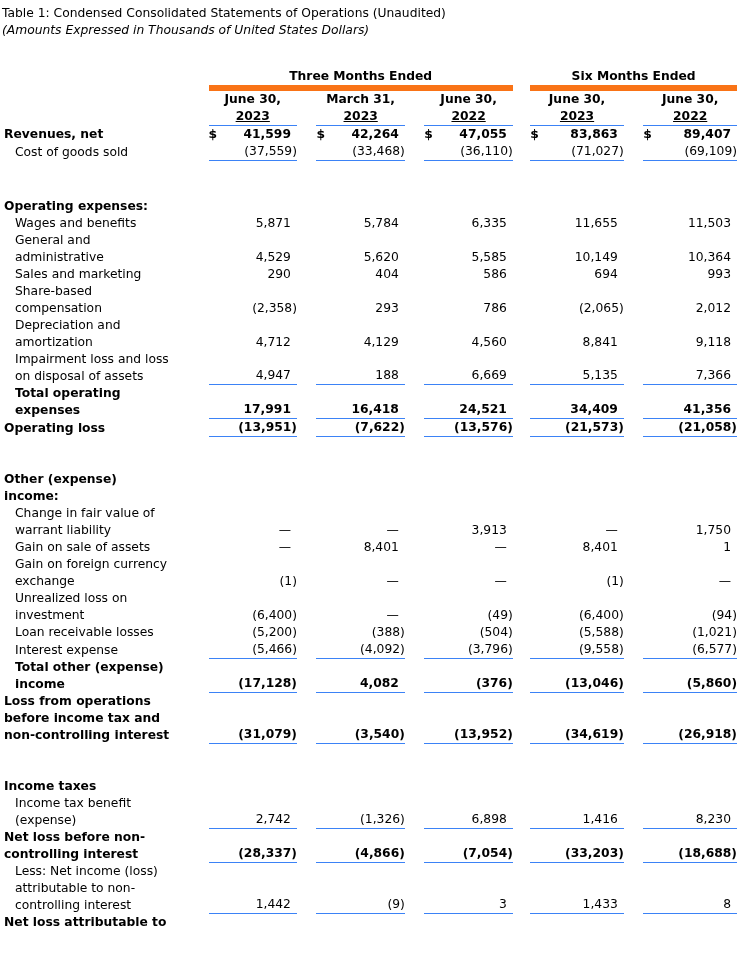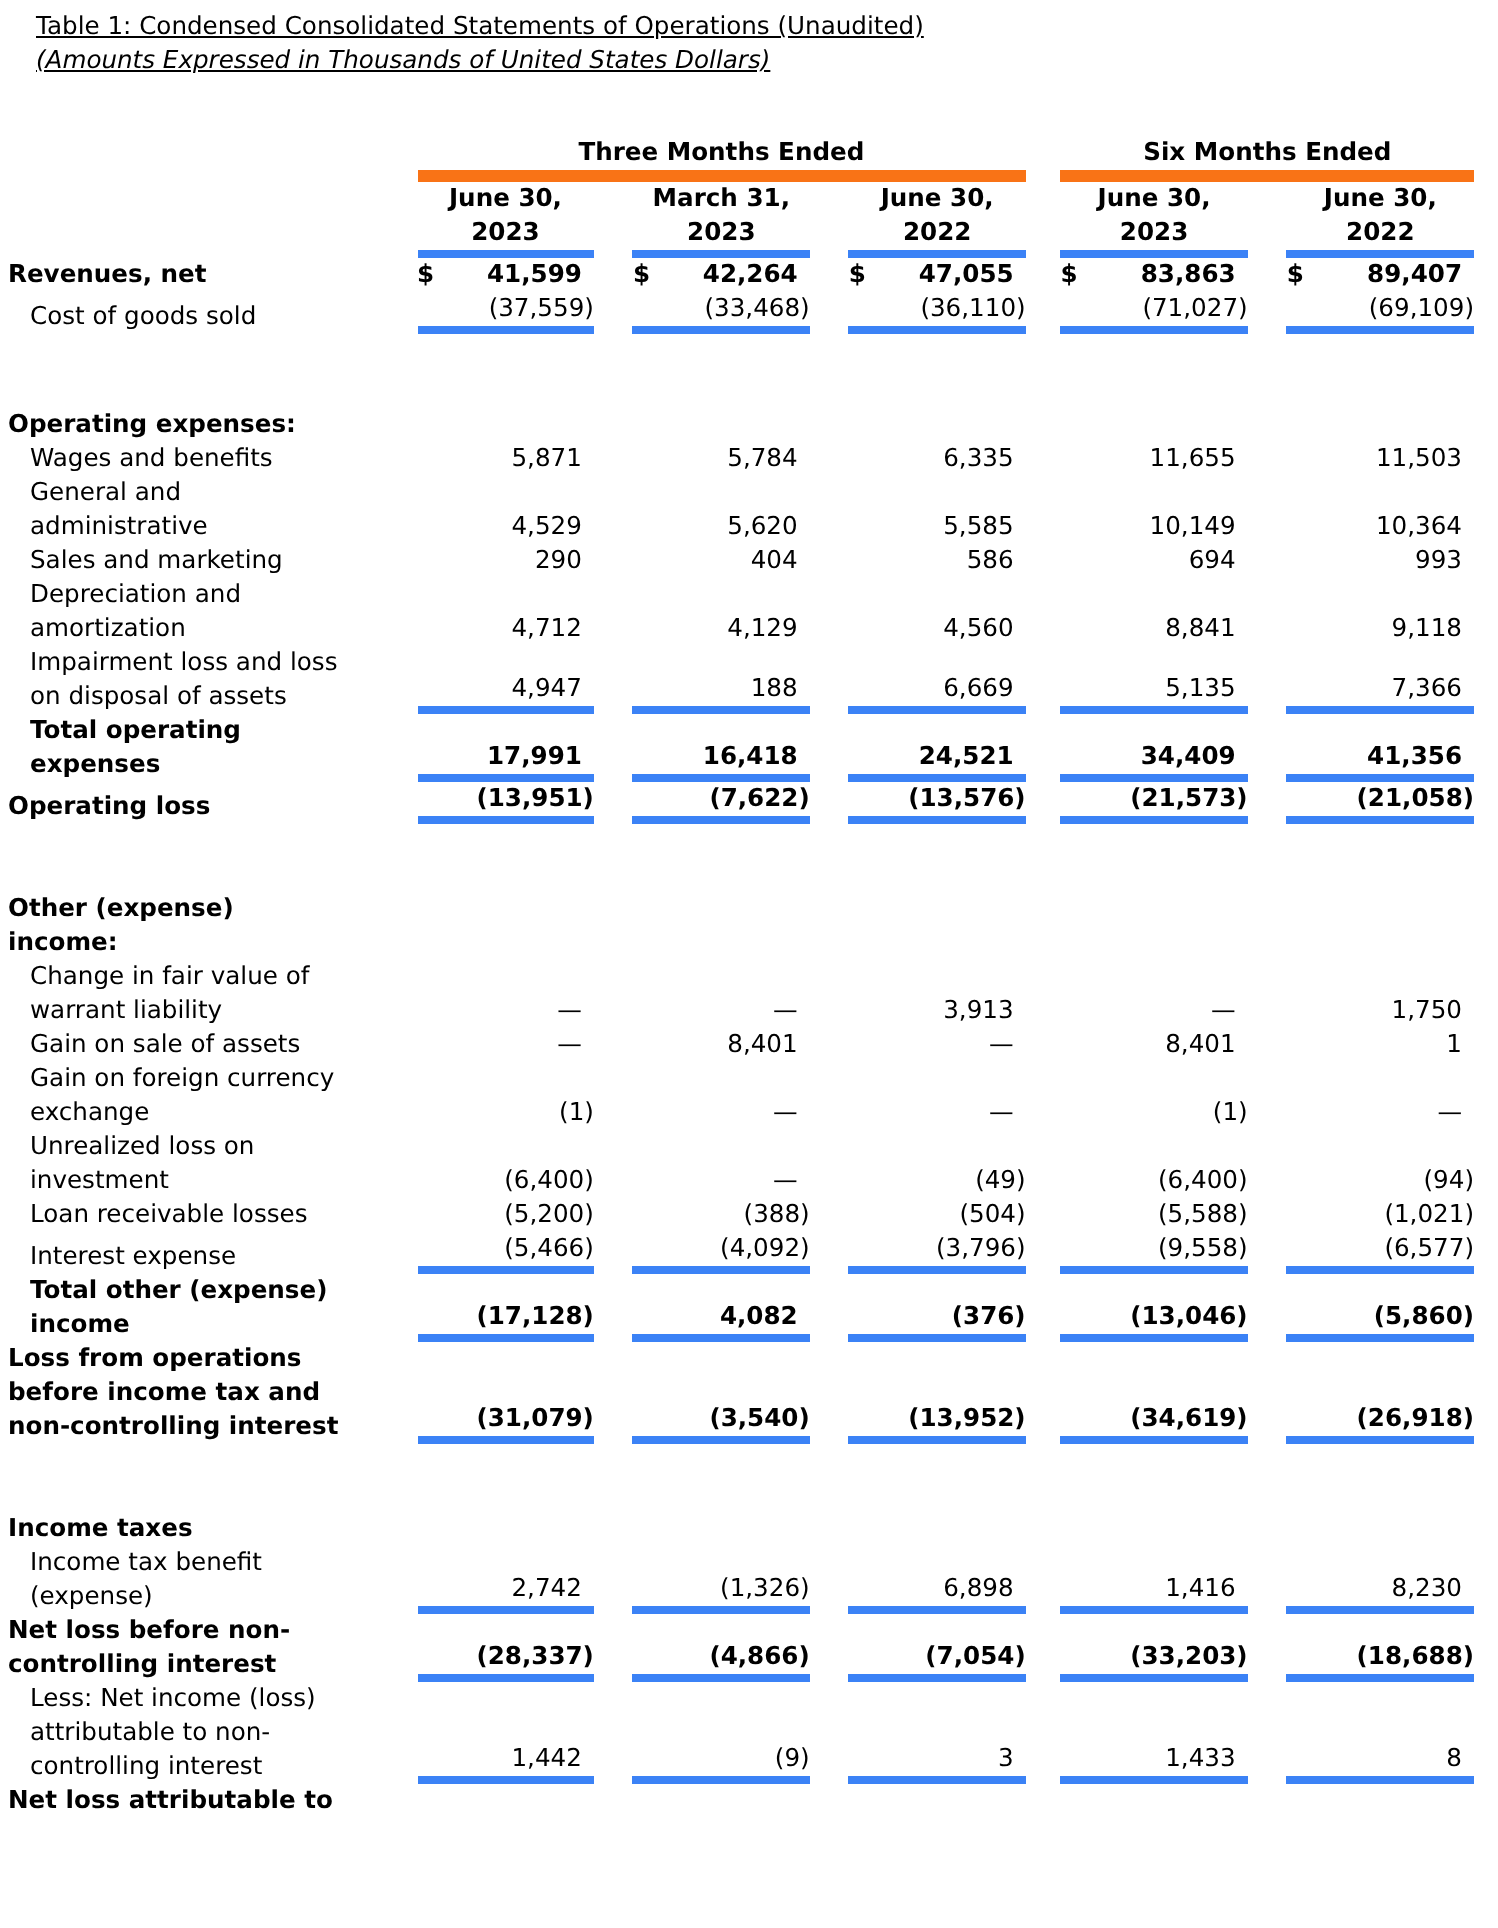--- a/index.html
+++ b/index.html
@@ -1,40 +1,40 @@
 <!DOCTYPE html>
 <html><head>
 <meta charset="utf-8">
 <style>
   html, body { margin: 0; padding: 0; background: #ffffff; }
   body {
     width: 749px; height: 964px; overflow: hidden;
     font-family: "DejaVu Sans", sans-serif; font-size: 12.3px; color: #000;
     position: relative;
   }
-  .title { position: absolute; left: 18px; top: 5px; line-height: 17px; text-decoration: underline; }
+  .title { position: absolute; left: 2px; top: 5px; line-height: 17px; }
   .title .sub { font-style: italic; }
   table {
     position: absolute; left: 4px; top: 68px;
     border-collapse: separate; border-spacing: 0;
     table-layout: fixed; width: 733px;
   }
   td { padding: 0; height: 17px; line-height: 17px; vertical-align: bottom; white-space: nowrap; }
   col.lbl { width: 196px; }
   col.gap { width: 19px; }
   col.num { width: 86px; }
   col.bigGap { width: 38px; }
   .hdr { font-weight: bold; text-align: center; }
   .grp { border-bottom: 6px solid #f97316; }
   .b { font-weight: bold; }
   .lbl-cell { white-space: normal; line-height: 17px; }
   .ind { padding-left: 11px; }
   .num-cell { text-align: right; position: relative; }
   .num-cell .dol { position: absolute; left: 0; bottom: 0; }
-  .ul { border-bottom: 4px solid #3b82f6; }
+  .ul { border-bottom: 1px solid #3b82f6; text-decoration: underline; }
   .v { display: inline-block; }
   .np { padding-right: 6px; }
 </style>
 </head>
 <body>
 
 <div class="title">
   <div>Table 1: Condensed Consolidated Statements of Operations (Unaudited)</div>
   <div class="sub">(Amounts Expressed in Thousands of United States Dollars)</div>
 </div>
@@ -169,20 +169,36 @@
         <td class="num-cell"><span class="v np">404</span></td>
         <td></td>
         <td class="num-cell"><span class="v np">586</span></td>
         <td></td>
         <td class="num-cell"><span class="v np">694</span></td>
         <td></td>
         <td class="num-cell"><span class="v np">993</span></td>
       </tr>
       <tr>
         <td class="lbl-cell ind">
+          <div>Share-based</div>
+          <div>compensation</div>
+        </td>
+        <td></td>
+        <td class="num-cell"><span class="v">(2,358)</span></td>
+        <td></td>
+        <td class="num-cell"><span class="v np">293</span></td>
+        <td></td>
+        <td class="num-cell"><span class="v np">786</span></td>
+        <td></td>
+        <td class="num-cell"><span class="v">(2,065)</span></td>
+        <td></td>
+        <td class="num-cell"><span class="v np">2,012</span></td>
+      </tr>
+      <tr>
+        <td class="lbl-cell ind">
           <div>Depreciation and</div>
           <div>amortization</div>
         </td>
         <td></td>
         <td class="num-cell"><span class="v np">4,712</span></td>
         <td></td>
         <td class="num-cell"><span class="v np">4,129</span></td>
         <td></td>
         <td class="num-cell"><span class="v np">4,560</span></td>
         <td></td>

